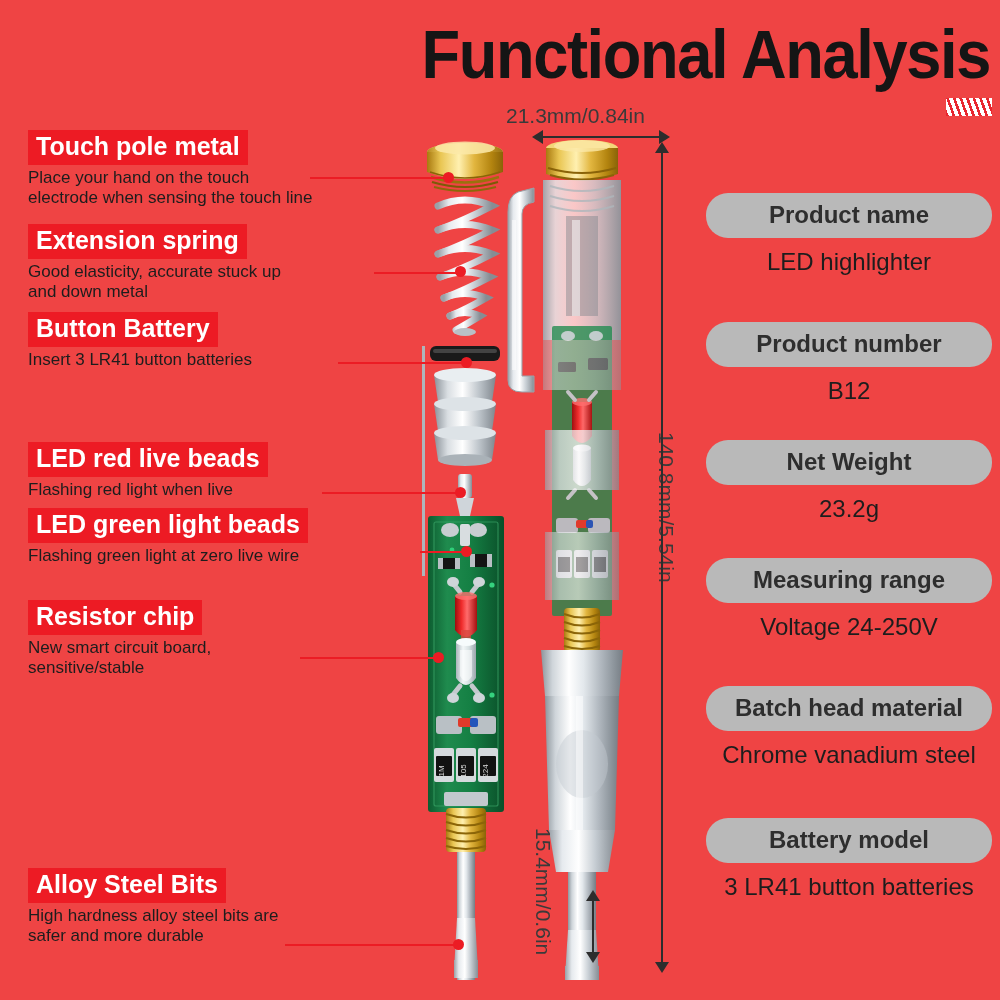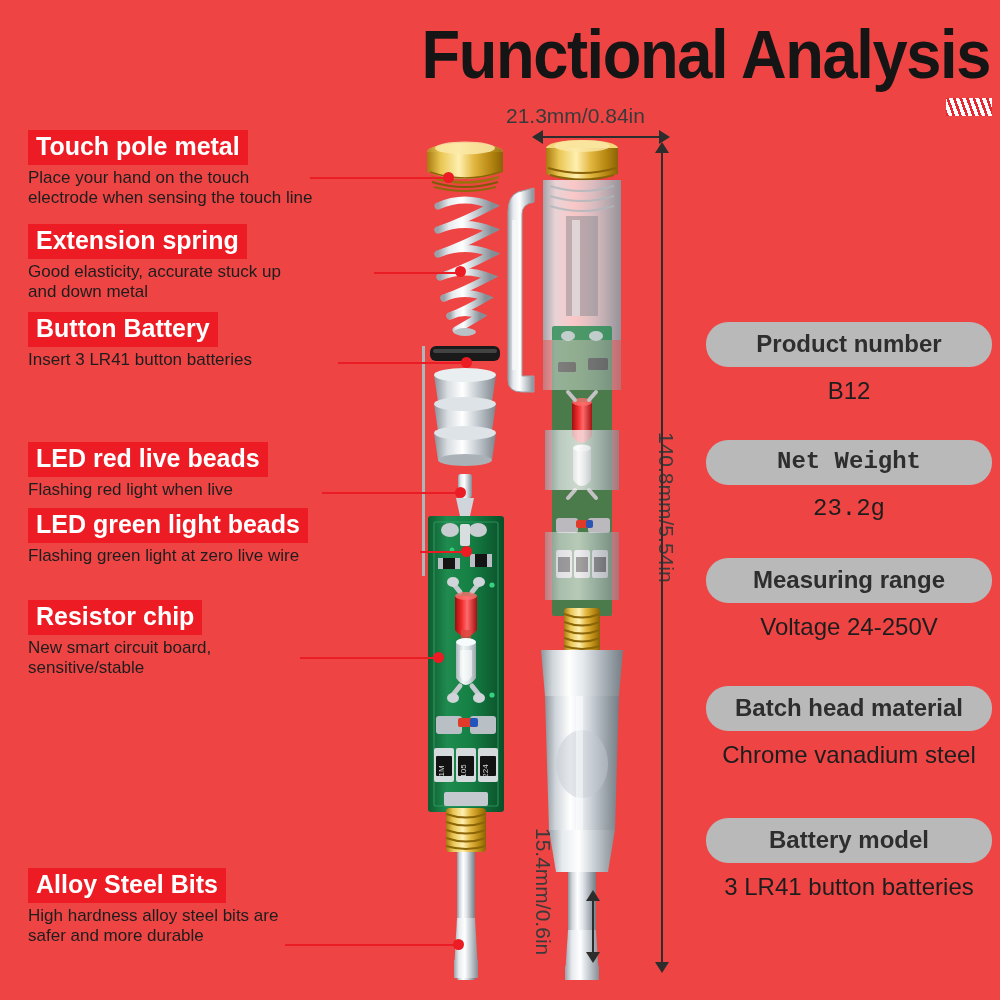--- a/index.html
+++ b/index.html
@@ -459,25 +459,29 @@
   <div class="dim-label dim-v" style="left:678px; top:432px;">140.8mm/5.54in</div>
   <div class="dimline-v" style="left:661px; top:152px; height:810px;"></div>
   <div class="arrow arrow-u" style="left:655px; top:142px;"></div>
   <div class="arrow arrow-d" style="left:655px; top:962px;"></div>
 
   <div class="dim-label dim-v" style="left:555px; top:828px;">15.4mm/0.6in</div>
   <div class="dimline-v" style="left:592px; top:900px; height:52px;"></div>
   <div class="arrow arrow-u" style="left:586px; top:890px;"></div>
   <div class="arrow arrow-d" style="left:586px; top:952px;"></div>
 
+  <div class="spec" style="top:193px;">
+    <div class="spec-pill">Product name</div>
+    <div class="spec-val">LED highlighter</div>
+  </div>
   <div class="spec" style="top:322px;">
     <div class="spec-pill">Product number</div>
     <div class="spec-val">B12</div>
   </div>
-  <div class="spec" style="top:440px;font-family:Liberation Mono, monospace;">
+  <div class="spec" style="top:440px;">
     <div class="spec-pill">Net Weight</div>
     <div class="spec-val">23.2g</div>
   </div>
   <div class="spec" style="top:558px;">
     <div class="spec-pill">Measuring range</div>
     <div class="spec-val">Voltage 24-250V</div>
   </div>
   <div class="spec" style="top:686px;">
     <div class="spec-pill">Batch head material</div>
     <div class="spec-val">Chrome vanadium steel</div>

